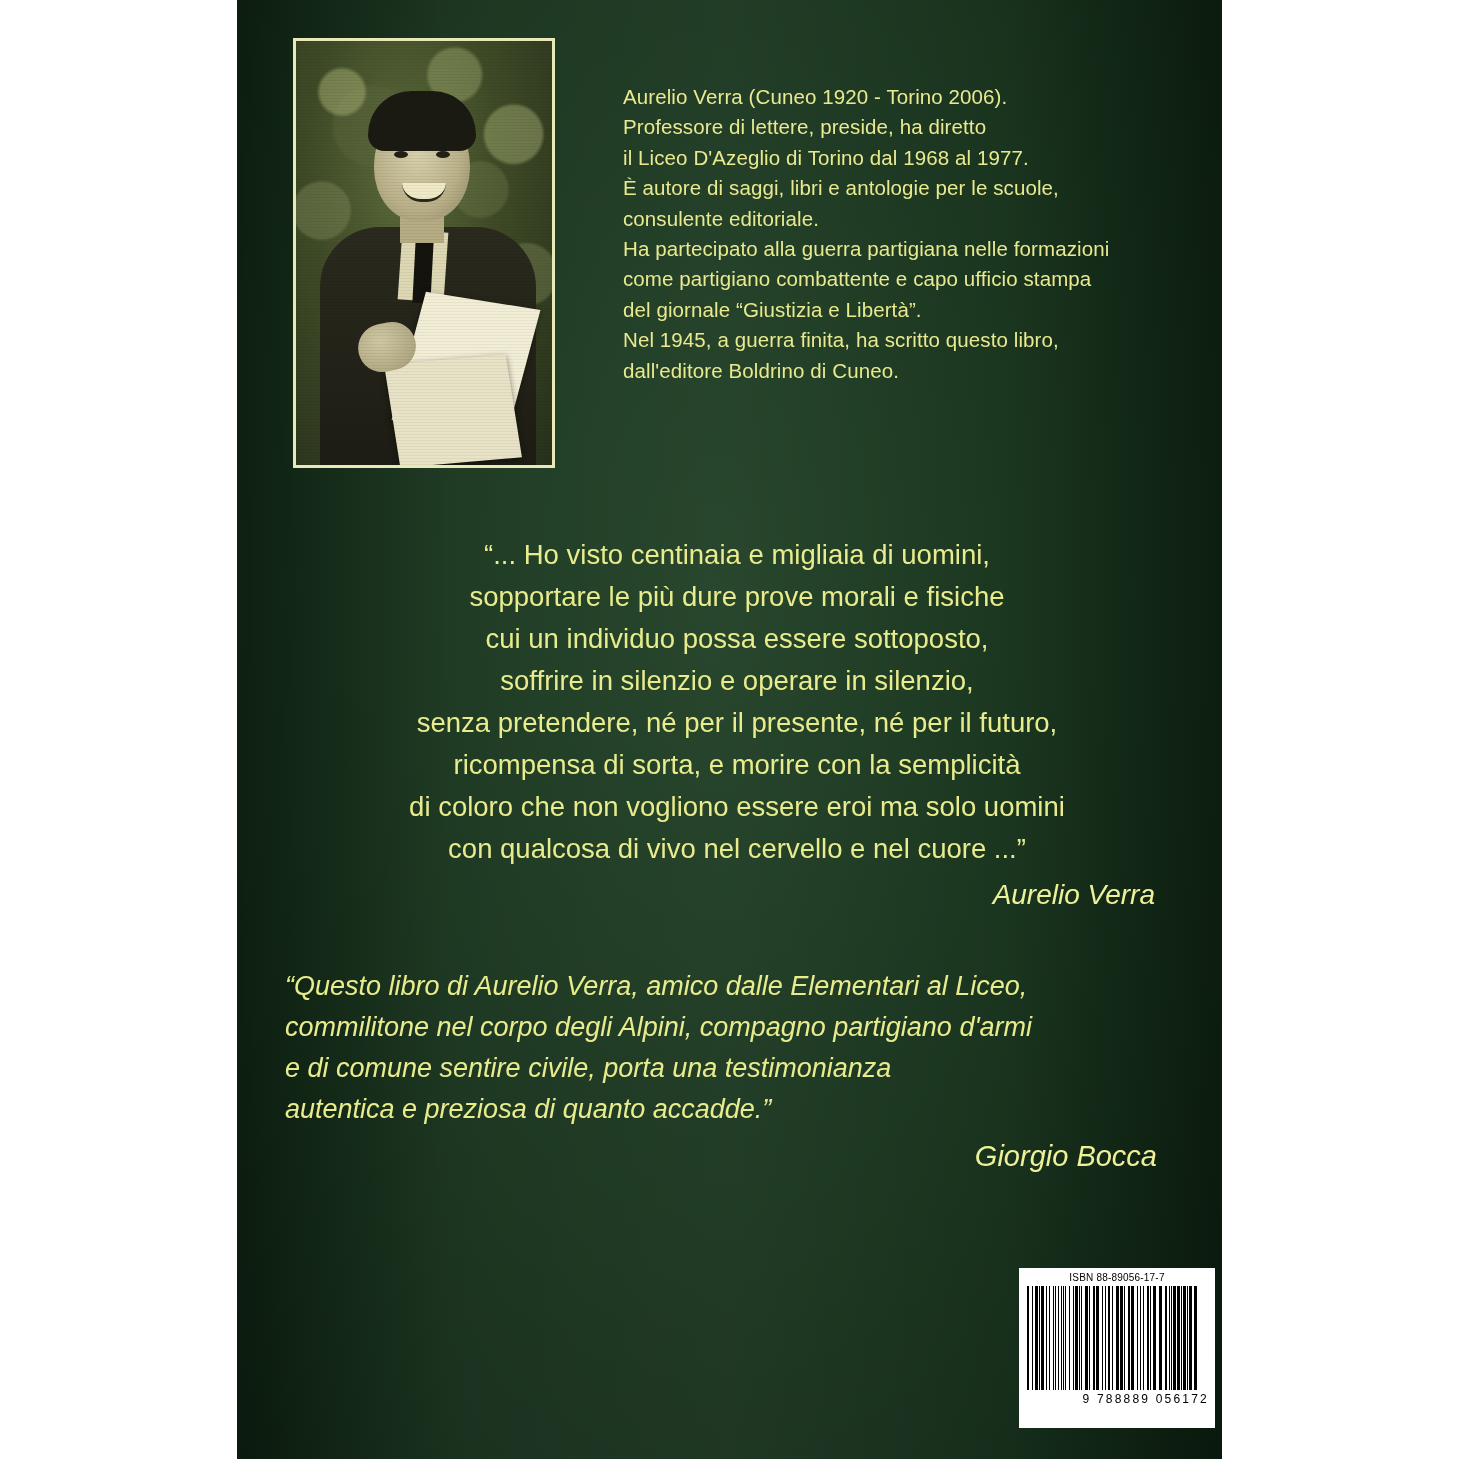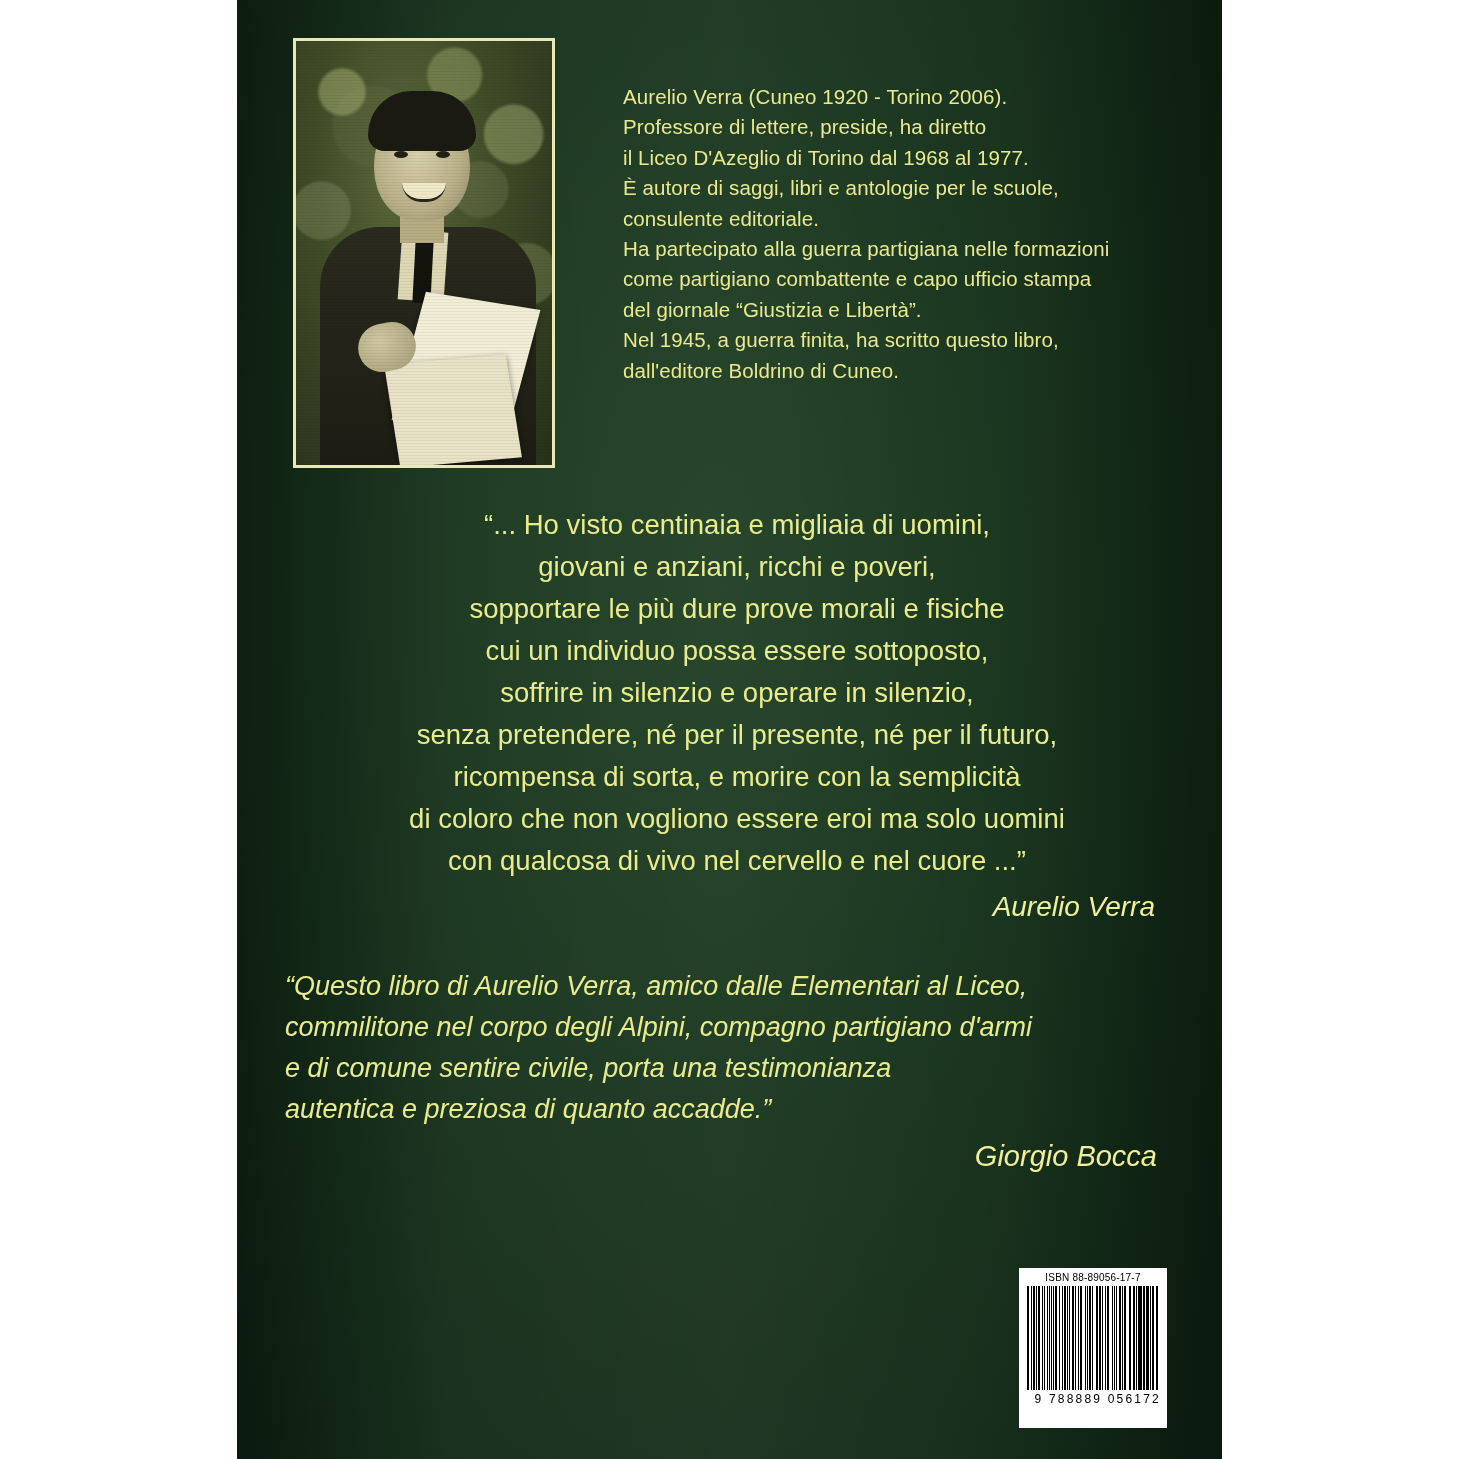--- a/index.html
+++ b/index.html
@@ -171,21 +171,21 @@
     line-height: 30.4px;
     letter-spacing: 0.1px;
     z-index: 4;
   }
   #bio p { margin: 0; white-space: nowrap; }
 
   
   #quote {
     position: absolute;
     left: 60px;
-    top: 504px;
+    top: 534px;
     width: 880px;
     text-align: center;
     color: #e9ec8d;
     font-size: 27.5px;
     line-height: 42px;
     z-index: 4;
   }
   #quote p { margin: 0; }
   #quote .attrib {
     margin-top: 4px;
@@ -215,21 +215,21 @@
     font-style: italic;
     font-size: 29px;
     color: #eff19a;
   }
 
   
   #barcode-box {
     position: absolute;
     left: 782px;
     top: 1268px;
-    width: 148px;
+    width: 196px;
     height: 160px;
     background: #ffffff;
     z-index: 5;
     padding: 4px 6px 2px 6px;
     box-sizing: border-box;
     font-family: "Liberation Sans", sans-serif;
   }
   #barcode-isbn {
     font-size: 10px;
     color: #000;
@@ -289,21 +289,20 @@
       <p>consulente editoriale.</p>
       <p>Ha partecipato alla guerra partigiana nelle formazioni</p>
       <p>come partigiano combattente e capo ufficio stampa</p>
       <p>del giornale “Giustizia e Libertà”.</p>
       <p>Nel 1945, a guerra finita, ha scritto questo libro,</p>
       <p>dall'editore Boldrino di Cuneo.</p>
     </div>
 
     <div id="quote">
       <p>“... Ho visto centinaia e migliaia di uomini,</p>
-      <p>giovani e anziani, ricchi e poveri,</p>
       <p>sopportare le più dure prove morali e fisiche</p>
       <p>cui un individuo possa essere sottoposto,</p>
       <p>soffrire in silenzio e operare in silenzio,</p>
       <p>senza pretendere, né per il presente, né per il futuro,</p>
       <p>ricompensa di sorta, e morire con la semplicità</p>
       <p>di coloro che non vogliono essere eroi ma solo uomini</p>
       <p>con qualcosa di vivo nel cervello e nel cuore ...”</p>
       <div class="attrib">Aurelio Verra</div>
     </div>
 

